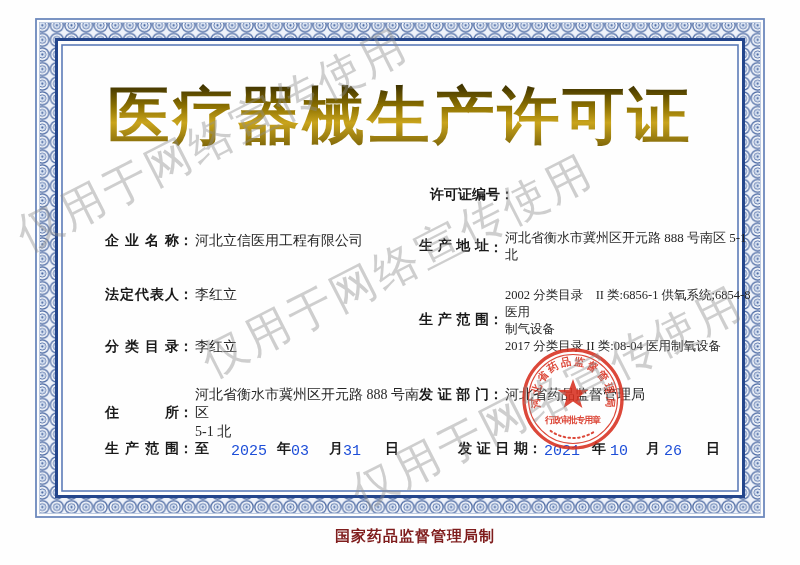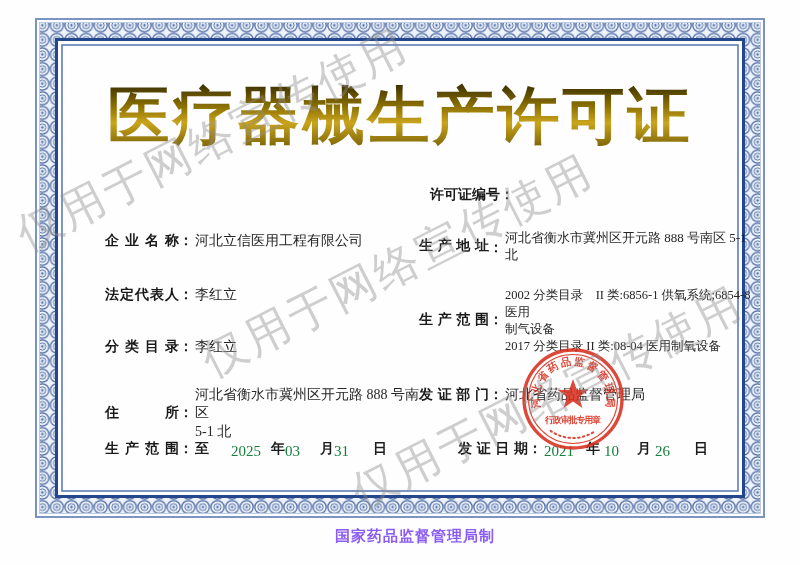--- a/index.html
+++ b/index.html
@@ -30,27 +30,27 @@
   .colon{font-weight:bold;font-size:14px;flex:none;margin-right:2px;}
   .value{
     font-family:"Liberation Serif","DejaVu Serif",serif;
     font-size:14px;color:#262626;white-space:pre-line;line-height:1.32;
     margin-top:1px;
   }
   .value.small{font-size:12.5px;line-height:1.35;}
   .value.mid{font-size:13px;}
   .vtext{font-weight:bold;font-size:14px;flex:none;}
   .num{
-    font-family:Liberation Serif, serif;
-    font-size:15px;color:#15803d;position:relative;top:2px;flex:none;
+    font-family:Liberation Mono, monospace;
+    font-size:15px;color:#1d4ed8;position:relative;top:2px;flex:none;
   }
   
   .footer{
     position:absolute;left:0;top:527px;width:100%;text-align:center;
-    font-weight:bold;font-size:15px;color:#8b5cf6;letter-spacing:1px;
+    font-weight:bold;font-size:15px;color:#7f1d1d;letter-spacing:1px;
     padding-left:30px;box-sizing:border-box;
   }
   
   .wm{
     position:absolute;white-space:nowrap;pointer-events:none;z-index:50;
     font-size:45px;letter-spacing:3px;color:#8e8e8e;opacity:.42;
     transform:rotate(-27deg);transform-origin:left center;
     font-family:"Liberation Sans",sans-serif;
   }
   .seal-wrap{position:absolute;left:520px;top:346px;z-index:30;opacity:.88;}

